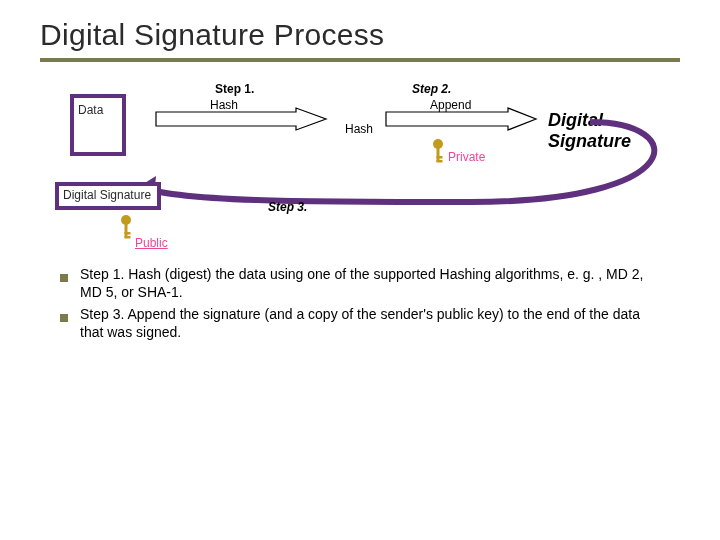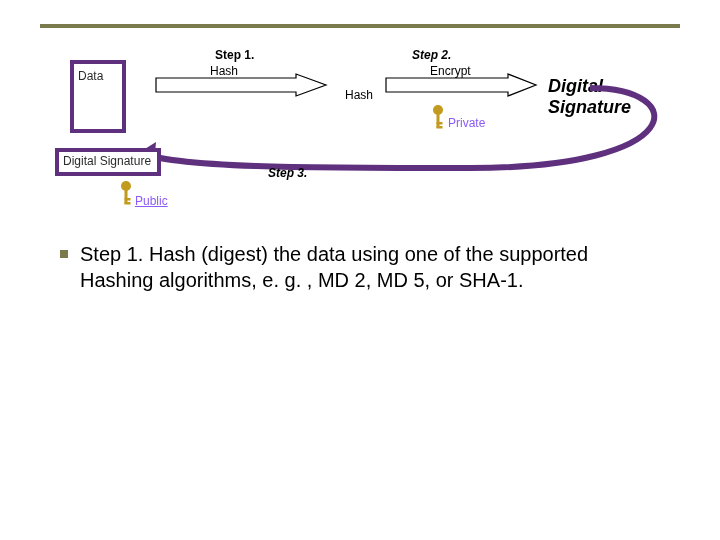--- a/index.html
+++ b/index.html
@@ -59,34 +59,34 @@
     font-style: italic;
     color: #000;
   }
   .key-icon {
     position: absolute;
   }
   .key-icon svg { display: block; }
   .key-label {
     position: absolute;
     font-size: 12px;
-    color: #8b5cf6;
+    color: #ec4899;
   }
   .arrow {
     position: absolute;
   }
   .arrow svg { display: block; overflow: visible; }
 
   
   .bullets {
-    margin-top: 14px;
+    margin-top: 4px;
     list-style: none;
     padding-left: 40px;
     padding-right: 20px;
-    font-size: 20px;
+    font-size: 14px;
     line-height: 1.28;
     color: #000;
   }
   .bullets li {
     position: relative;
     margin-bottom: 4px;
   }
   .bullets li::before {
     content: "";
     position: absolute;
@@ -95,46 +95,47 @@
     width: 8px;
     height: 8px;
     background: #7b7a4d;
   }
 </style>
 </head>
 <body>
 
 <div class="slide">
 
+  <h1 class="page-title">Digital Signature Process</h1>
   <div class="title-rule"></div>
 
   <div class="diagram">
 
     <div class="small-label" style="left:165px; top:0px;">Step 1.</div>
     <div class="small-label" style="left:362px; top:0px;font-style:italic;">Step 2.</div>
 
-    <div class="box" style="left:20px; top:12px; width:56px; height:73px;">
+    <div class="box" style="left:20px; top:12px; width:56px; height:62px;">
       <span>Data</span>
     </div>
 
     <div class="arrow" style="left:106px; top:26px;">
       <svg width="170" height="22" viewBox="0 0 170 22">
         <polygon points="0,4 140,4 140,0 170,11 140,22 140,18 0,18" fill="#fff" stroke="#000" stroke-width="1.2"></polygon>
       </svg>
     </div>
     <div class="small-label" style="left:160px; top:16px; font-weight:400;">Hash</div>
 
     <div class="small-label" style="left:295px; top:40px; font-weight:400;">Hash</div>
 
     <div class="arrow" style="left:336px; top:26px;">
       <svg width="150" height="22" viewBox="0 0 150 22">
         <polygon points="0,4 122,4 122,0 150,11 122,22 122,18 0,18" fill="#fff" stroke="#000" stroke-width="1.2"></polygon>
       </svg>
     </div>
-    <div class="small-label" style="left:380px; top:16px; font-weight:400;">Encrypt</div>
+    <div class="small-label" style="left:380px; top:16px; font-weight:400;">Append</div>
 
     <div class="ds-label" style="left:498px; top:28px;">Digital Signature</div>
 
     <div class="key-icon" style="left:380px; top:56px;">
       <svg width="16" height="26" viewBox="0 0 16 26">
         <circle cx="8" cy="6" r="5" fill="#c19a1e"></circle>
         <rect x="6.5" y="10" width="3" height="14" fill="#c19a1e"></rect>
         <rect x="6.5" y="18" width="6" height="2.5" fill="#c19a1e"></rect>
         <rect x="6.5" y="22" width="6" height="2.5" fill="#c19a1e"></rect>
       </svg>
@@ -155,21 +156,22 @@
     <div class="small-label" style="left:218px; top:118px;font-style:italic;">Step 3.</div>
 
     <div class="key-icon" style="left:68px; top:132px;">
       <svg width="16" height="26" viewBox="0 0 16 26">
         <circle cx="8" cy="6" r="5" fill="#c19a1e"></circle>
         <rect x="6.5" y="10" width="3" height="14" fill="#c19a1e"></rect>
         <rect x="6.5" y="18" width="6" height="2.5" fill="#c19a1e"></rect>
         <rect x="6.5" y="22" width="6" height="2.5" fill="#c19a1e"></rect>
       </svg>
     </div>
-    <div class="key-label" style="left:85px; top:146px;text-decoration:underline;">Public</div>
+    <div class="key-label" style="left:85px; top:154px;text-decoration:underline;">Public</div>
 
   </div>
 
   <ul class="bullets">
     <li>Step 1. Hash (digest) the data using one of the supported Hashing algorithms, e. g. , MD 2, MD 5, or SHA-1.</li>
+    <li>Step 3. Append the signature (and a copy of the sender's public key)  to the end of the data that was signed.</li>
   </ul>
 
 </div>
 
 </body></html>

